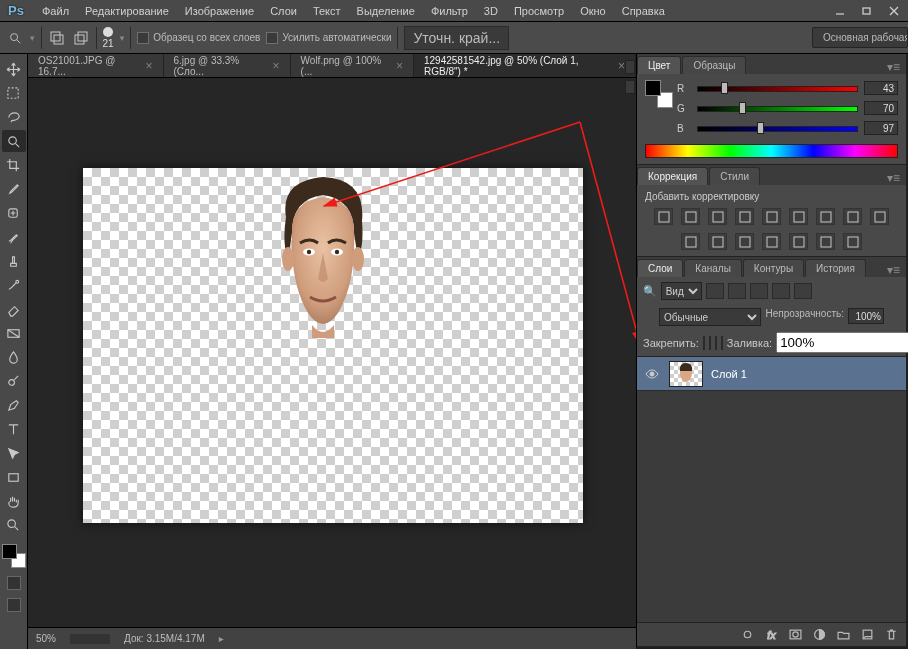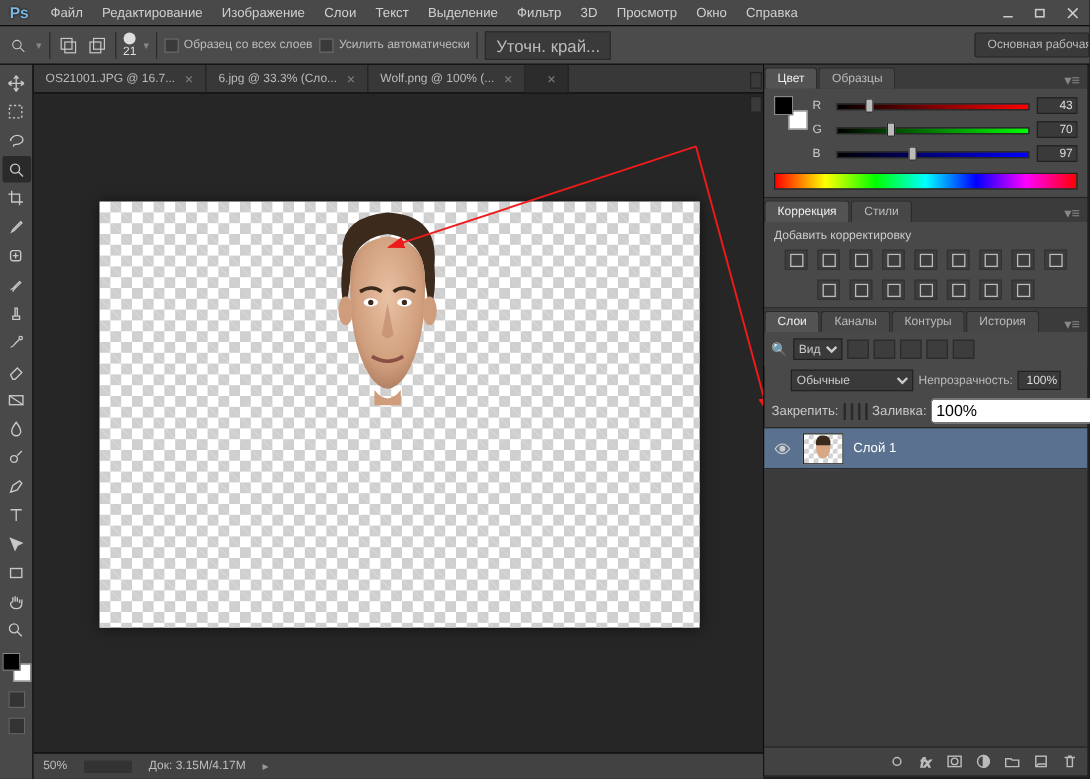--- a/index.html
+++ b/index.html
@@ -85,21 +85,21 @@
   
   .adj-title{color:#ccc;font-size:10px;margin-bottom:6px;}
   .adj-grid{display:flex;flex-wrap:wrap;gap:8px;justify-content:center;}
   .adj-grid .ai{width:19px;height:17px;border:1px solid #333;background:#3d3d3d;cursor:pointer;display:flex;align-items:center;justify-content:center;}
   .adj-grid .ai svg{width:12px;height:12px;stroke:#bbb;fill:none;stroke-width:1.1;}
 
   
   .layers-filters{display:flex;align-items:center;gap:4px;padding:5px 6px;background:#494949;}
   .layers-filters select.kind{height:18px;background:#3a3a3a;border:1px solid #222;color:#ccc;font-size:10px;}
   .filt{width:18px;height:16px;border:1px solid #2a2a2a;background:#3d3d3d;cursor:pointer;}
-  .lay-opts{display:flex;align-items:center;gap:4px;padding:3px 22px;}
+  .lay-opts{display:flex;align-items:flex-start;gap:4px;padding:3px 22px;}
   .lay-opts select{height:18px;background:#3a3a3a;border:1px solid #222;color:#ccc;font-size:10px;flex:1;}
   .lay-opts .lab{color:#bbb;font-size:10px;}
   .lay-opts input{width:36px;height:16px;background:#3a3a3a;border:1px solid #222;color:#ddd;font-size:10px;text-align:right;padding-right:2px;}
   .lock-row{display:flex;align-items:center;gap:4px;padding:3px 6px;}
   .lockbtn{width:16px;height:14px;border:1px solid #2a2a2a;background:#3d3d3d;cursor:pointer;}
 
   .layer-list{background:#3b3b3b;min-height:240px;border-top:1px solid #252525;}
   .layer{display:flex;align-items:center;height:34px;border-bottom:1px solid #2c2c2c;padding-left:6px;}
   .layer.selected{background:#5a7290;}
   .layer .vis{width:18px;height:18px;cursor:pointer;display:flex;align-items:center;justify-content:center;}
@@ -318,20 +318,21 @@
     </div>
     <div class="doctab">
       <span>6.jpg @ 33.3% (Сло...</span>
       <span class="x">×</span>
     </div>
     <div class="doctab">
       <span>Wolf.png @ 100% (...</span>
       <span class="x">×</span>
     </div>
     <div class="doctab active">
+      <span>12942581542.jpg @ 50% (Слой 1, RGB/8")  *</span>
       <span class="x">×</span>
     </div>
   </div>
 
 <div class="canvas-area">
   <div class="transparent-doc">
     <div class="face">
       <svg viewBox="0 0 110 165" width="110" height="165">
         <defs>
           <radialGradient id="skin" cx="50%" cy="40%" r="65%">

